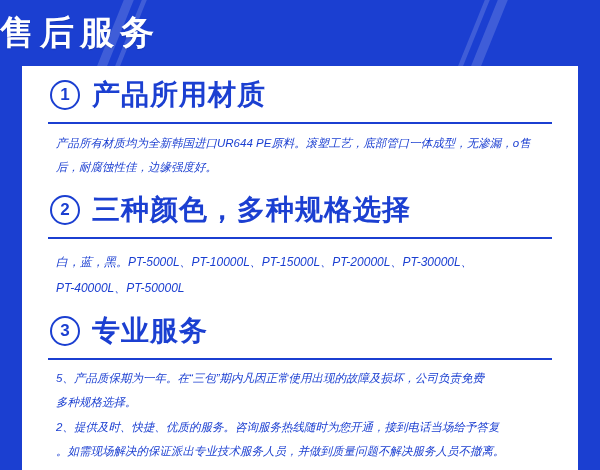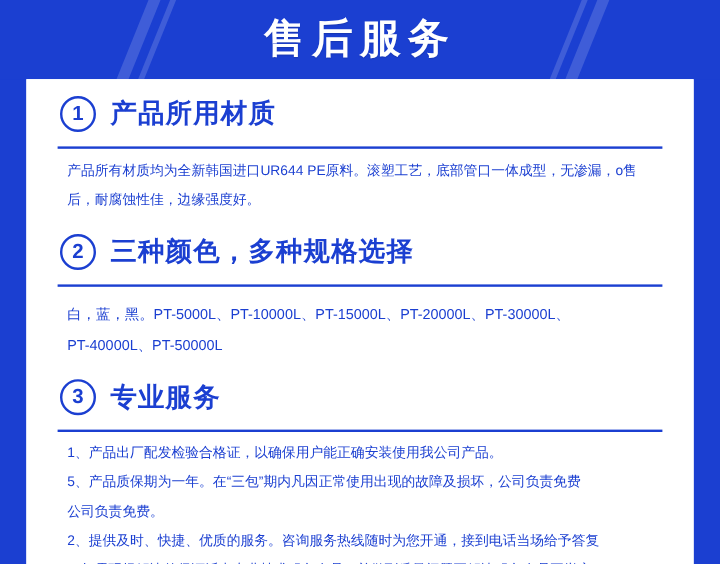--- a/index.html
+++ b/index.html
@@ -40,21 +40,20 @@
     height: 66px;
     background: #1b3fd1;
     overflow: hidden;
   }
   .header-inner {
     position: absolute;
     left: 0; top: 0;
     width: 600px; height: 66px;
     display: flex;
     align-items: center;
-    justify-content: center;
   }
   .header-title {
     color: #ffffff;
     font-size: 34px;
     font-weight: bold;
     letter-spacing: 6px;
     line-height: 1;
     padding-bottom: 2px;
     text-shadow: 0 1px 1px rgba(0,0,0,0.15);
   }
@@ -102,35 +101,36 @@
     font-weight: bold;
     display: flex;
     align-items: center;
     justify-content: center;
     box-sizing: border-box;
     flex: 0 0 auto;
   }
   .sec-title {
     margin-left: 12px;
     color: #1b3fd1;
-    font-size: 22px;
+    font-size: 28px;
     font-weight: bold;
     letter-spacing: 1px;
     white-space: nowrap;
   }
   .divider {
     margin: 6px 26px 0 26px;
     height: 2px;
     background: #1b3fd1;
   }
   .sec-body {
     padding: 8px 30px 0 34px;
     color: #1b3fd1;
     font-size: 11.5px;
     line-height: 1.85;
+    font-style: italic;
   }
   .sec-body p {
     margin: 0 0 2px 0;
   }
   .list-line {
     margin: 0;
     padding: 0;
   }
   .s1-body { padding-top: 9px; font-size: 11.5px; line-height: 1.9; }
   .s2-body { padding-top: 11px; font-size: 12px; line-height: 2.0; }
@@ -184,23 +184,22 @@
       </div>
     </div>
 
     <div class="section sec3">
       <div class="sec-head">
         <div class="num-circle">3</div>
         <div class="sec-title">专业服务</div>
       </div>
       <div class="divider"></div>
       <div class="sec-body s3-body">
-        <p class="list-line">1、产品出厂配发检验合格证，以确保用户能正确安装使用我公司产品。</p>
         <p class="list-line">5、产品质保期为一年。在“三包”期内凡因正常使用出现的故障及损坏，公司负责免费</p>
-        <p class="list-line">公司负责免费。</p>
+        <p class="list-line">多种规格选择。</p>
         <p class="list-line">2、提供及时、快捷、优质的服务。咨询服务热线随时为您开通，接到电话当场给予答复</p>
         <p class="list-line">。如需现场解决的保证派出专业技术服务人员，并做到质量问题不解决服务人员不撤离。</p>
 
       </div>
     </div>
 
   </div>
 </div>
 
 </body></html>

